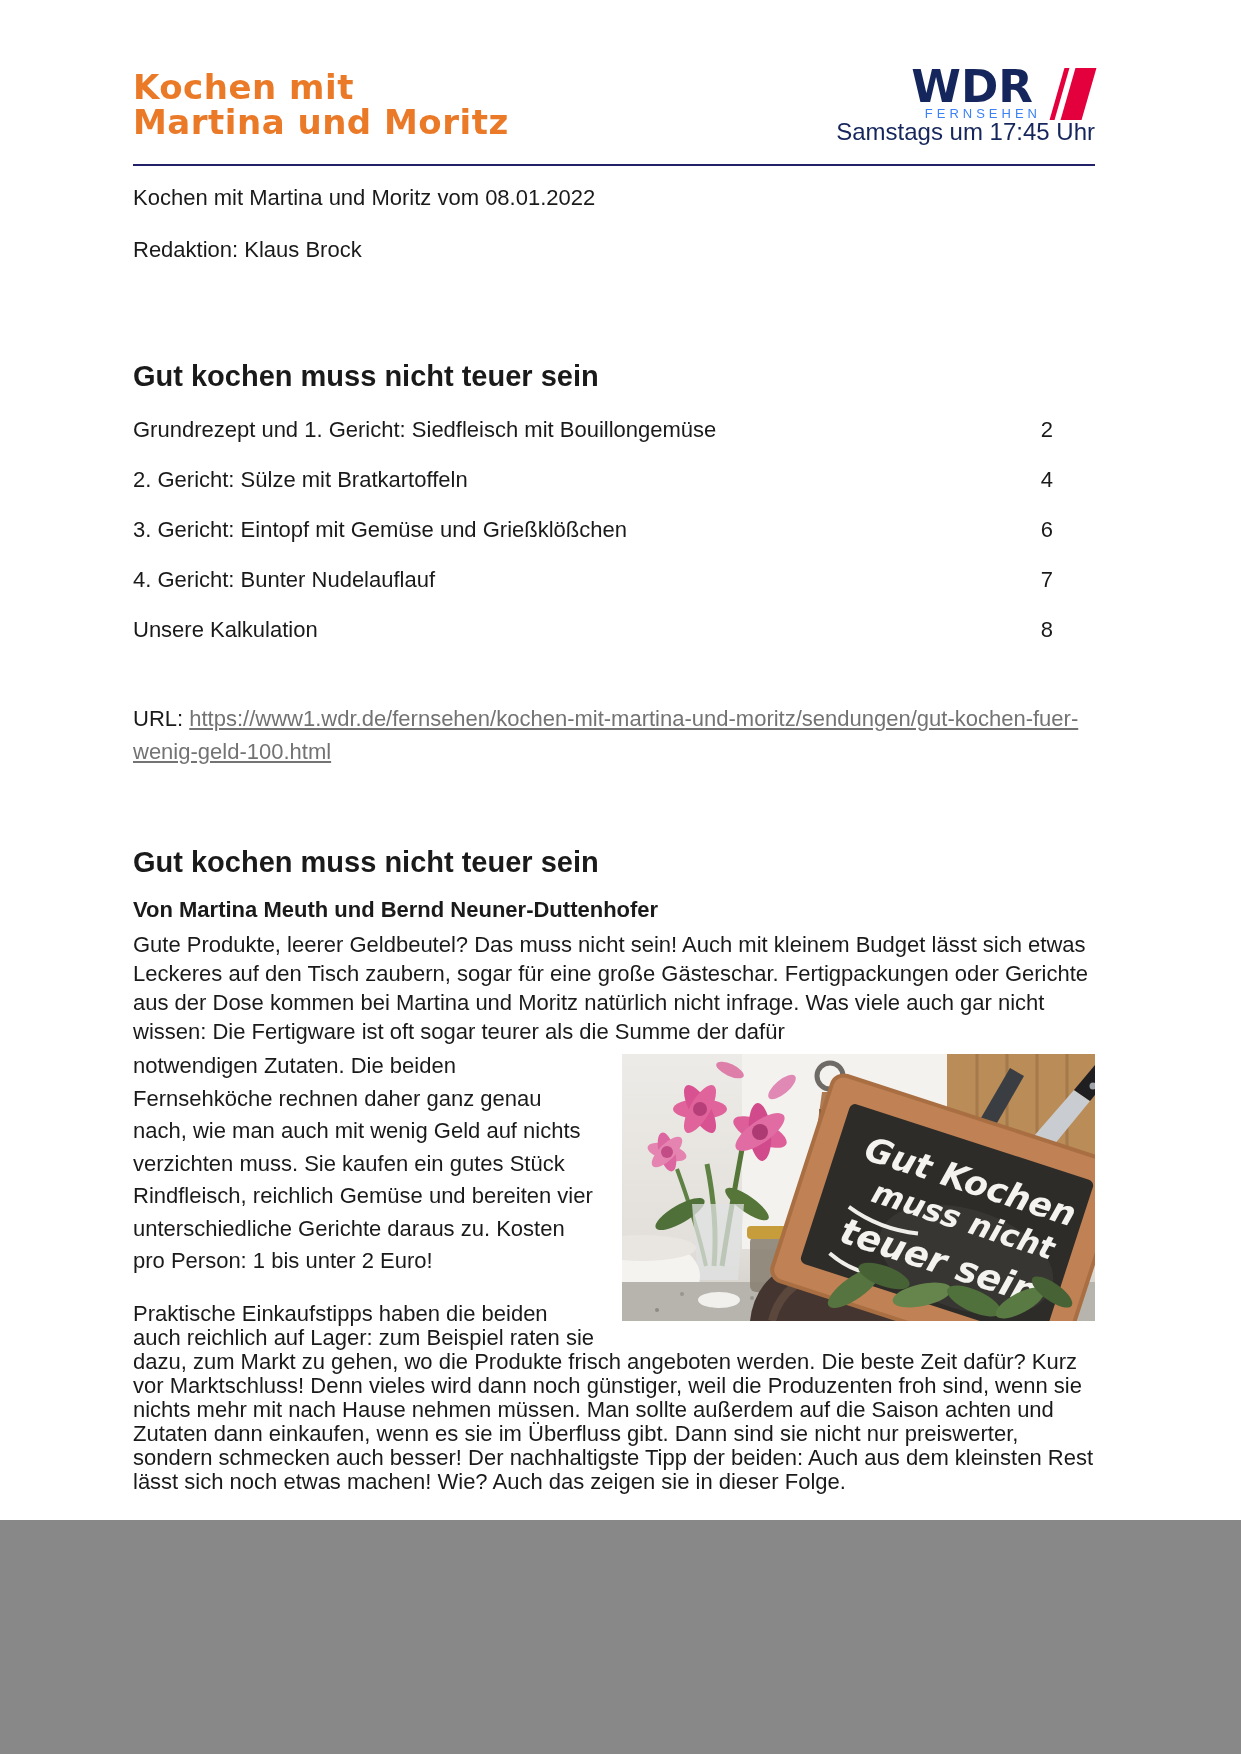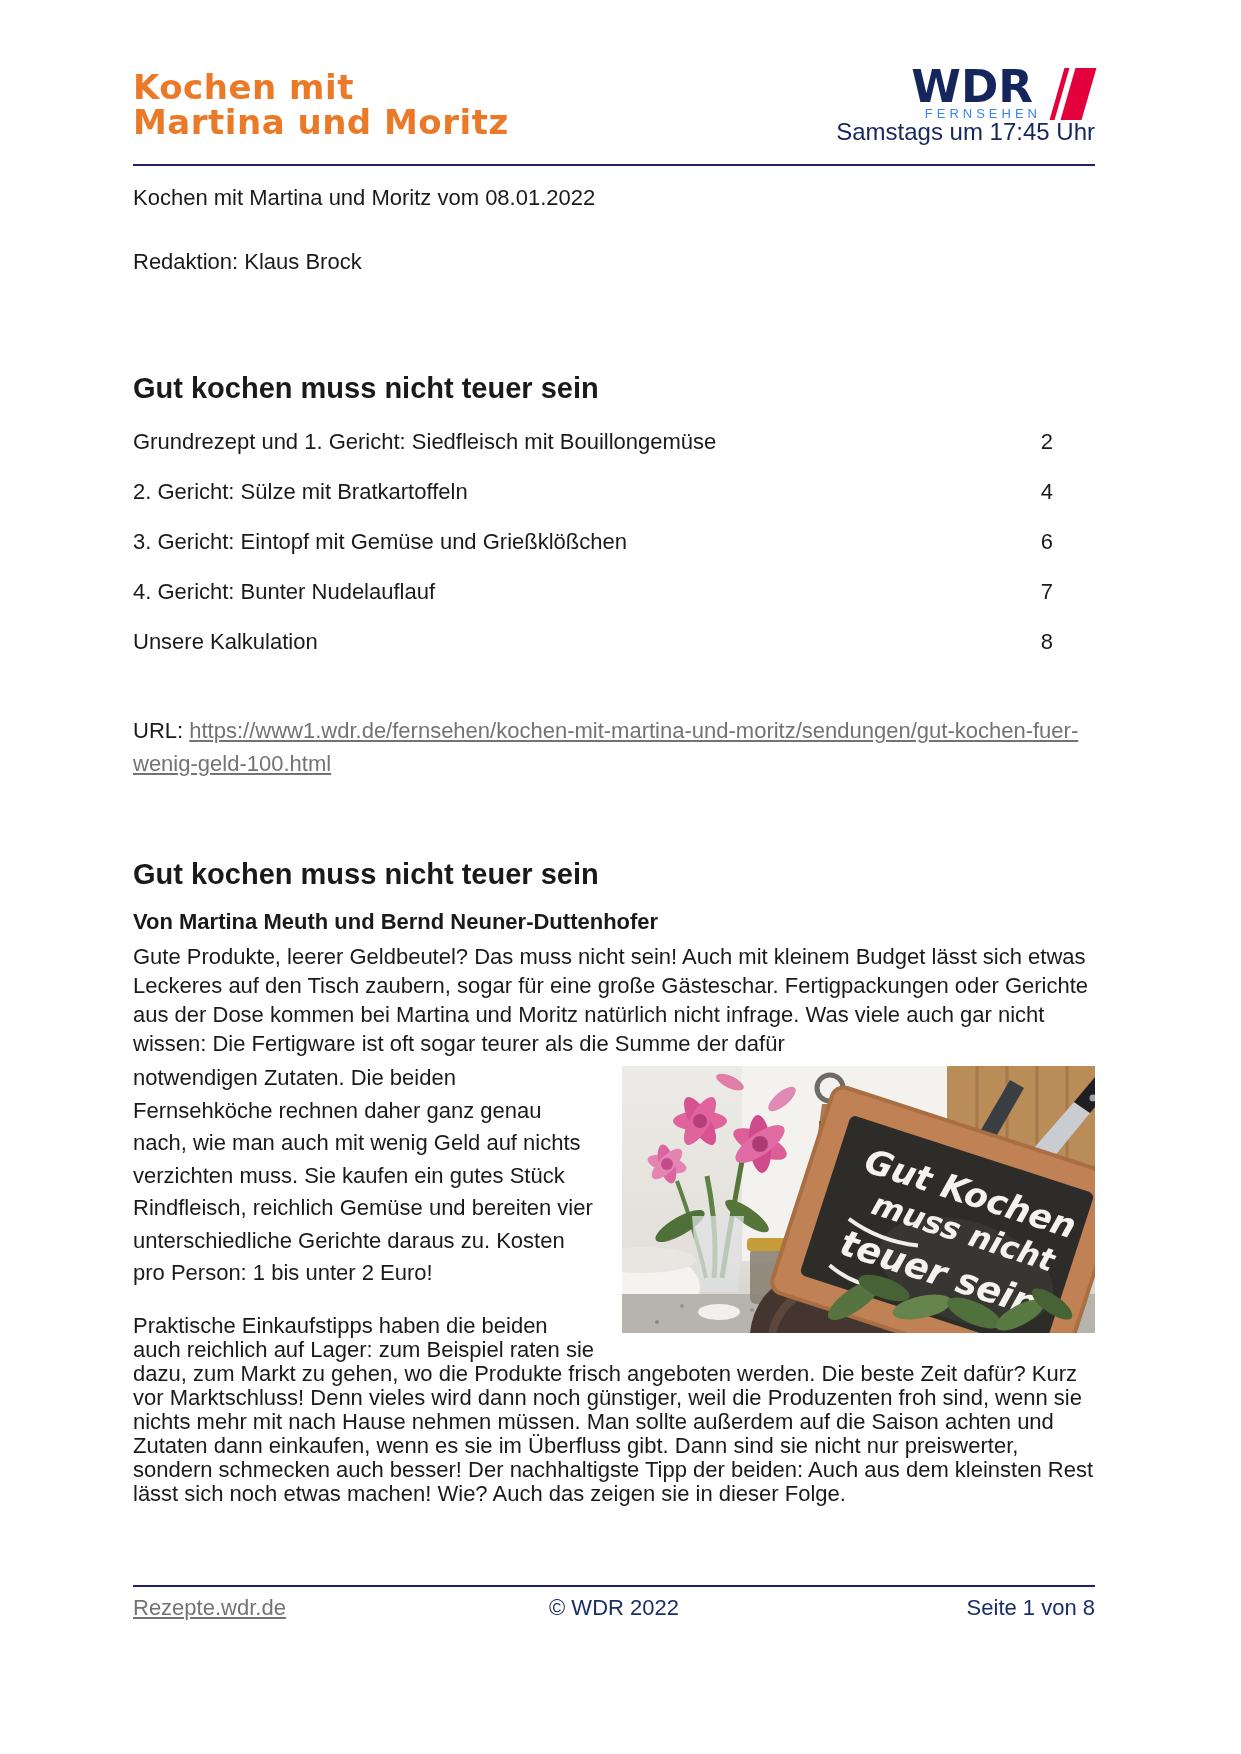--- a/index.html
+++ b/index.html
@@ -1,17 +1,17 @@
 <!DOCTYPE html>
 <html><head>
 <meta charset="utf-8">
 <style>
   html,body { margin:0; padding:0; background:#888; }
   .page {
-    position:relative; width:1241px; height:1754px; margin:0 auto;
+    position:relative; width:1241px; height:1520px; margin:0 auto;
     background:#ffffff; overflow:hidden;
     font-family:"Liberation Sans", sans-serif; color:#1a1a1a;
   }
   .content { position:absolute; left:133px; right:146px; top:0; }
 
   
   .header { position:relative; height:164px; border-bottom:2px solid #23206A; }
   .show-logo {
     position:absolute; left:0; top:70px;
     font-family:"DejaVu Sans", sans-serif; font-weight:bold;
@@ -30,21 +30,21 @@
     position:absolute; top:46px; right:54px;
     font-size:13px; letter-spacing:4px; color:#3b82f6; white-space:nowrap;
   }
   .wdr-schedule {
     position:absolute; top:58px; right:0;
     font-size:24px; color:#15265C; white-space:nowrap;
   }
 
   
   .meta1 { margin-top:16px; font-size:22px; line-height:32px; }
-  .meta2 { margin-top:32px; font-size:22px; line-height:32px; }
+  .meta2 { margin-top:20px; font-size:22px; line-height:32px; }
 
   
   .toc-title { margin:92px 0 0 0; font-size:29px; line-height:36px; font-weight:bold; }
   .toc { margin-top:20px; }
   .toc-row { display:flex; justify-content:space-between; align-items:baseline;
              font-size:22px; line-height:32px; margin-bottom:18px; }
   .toc-page { flex:none; padding-right:42px; }
 
   
   .url-block { margin-top:56px; font-size:22px; line-height:33px; overflow-wrap:anywhere; }

